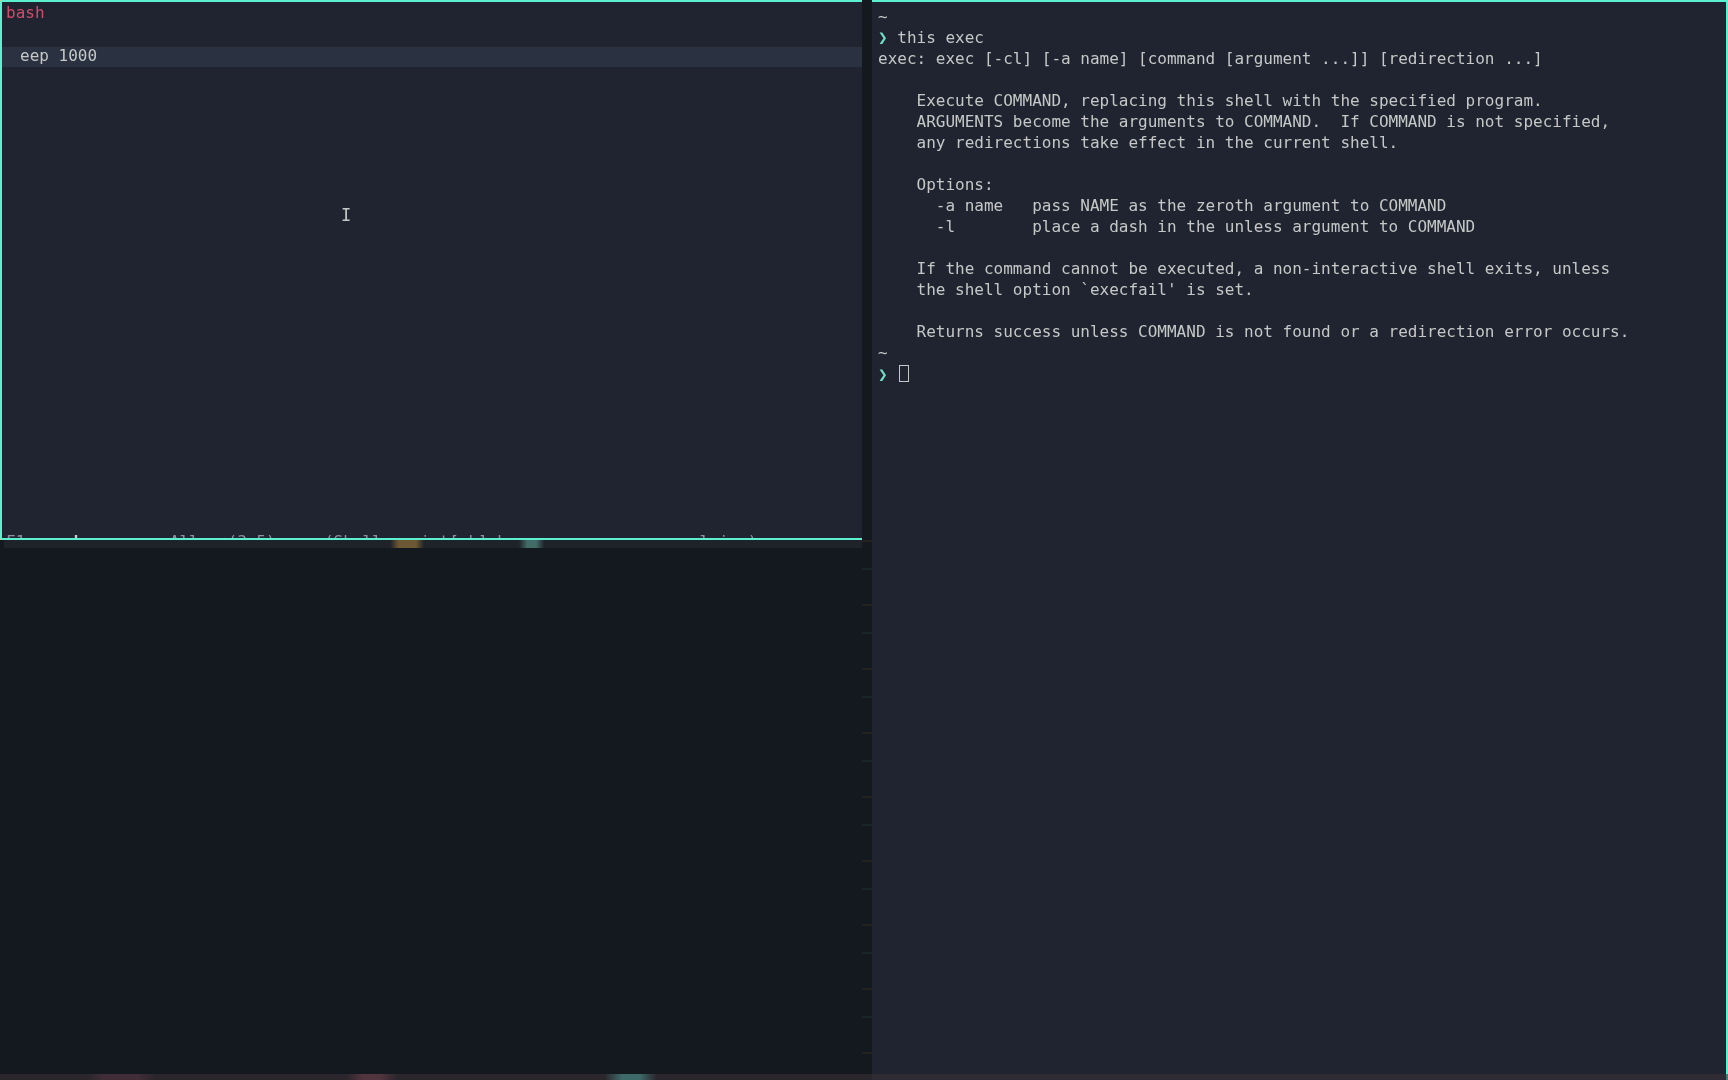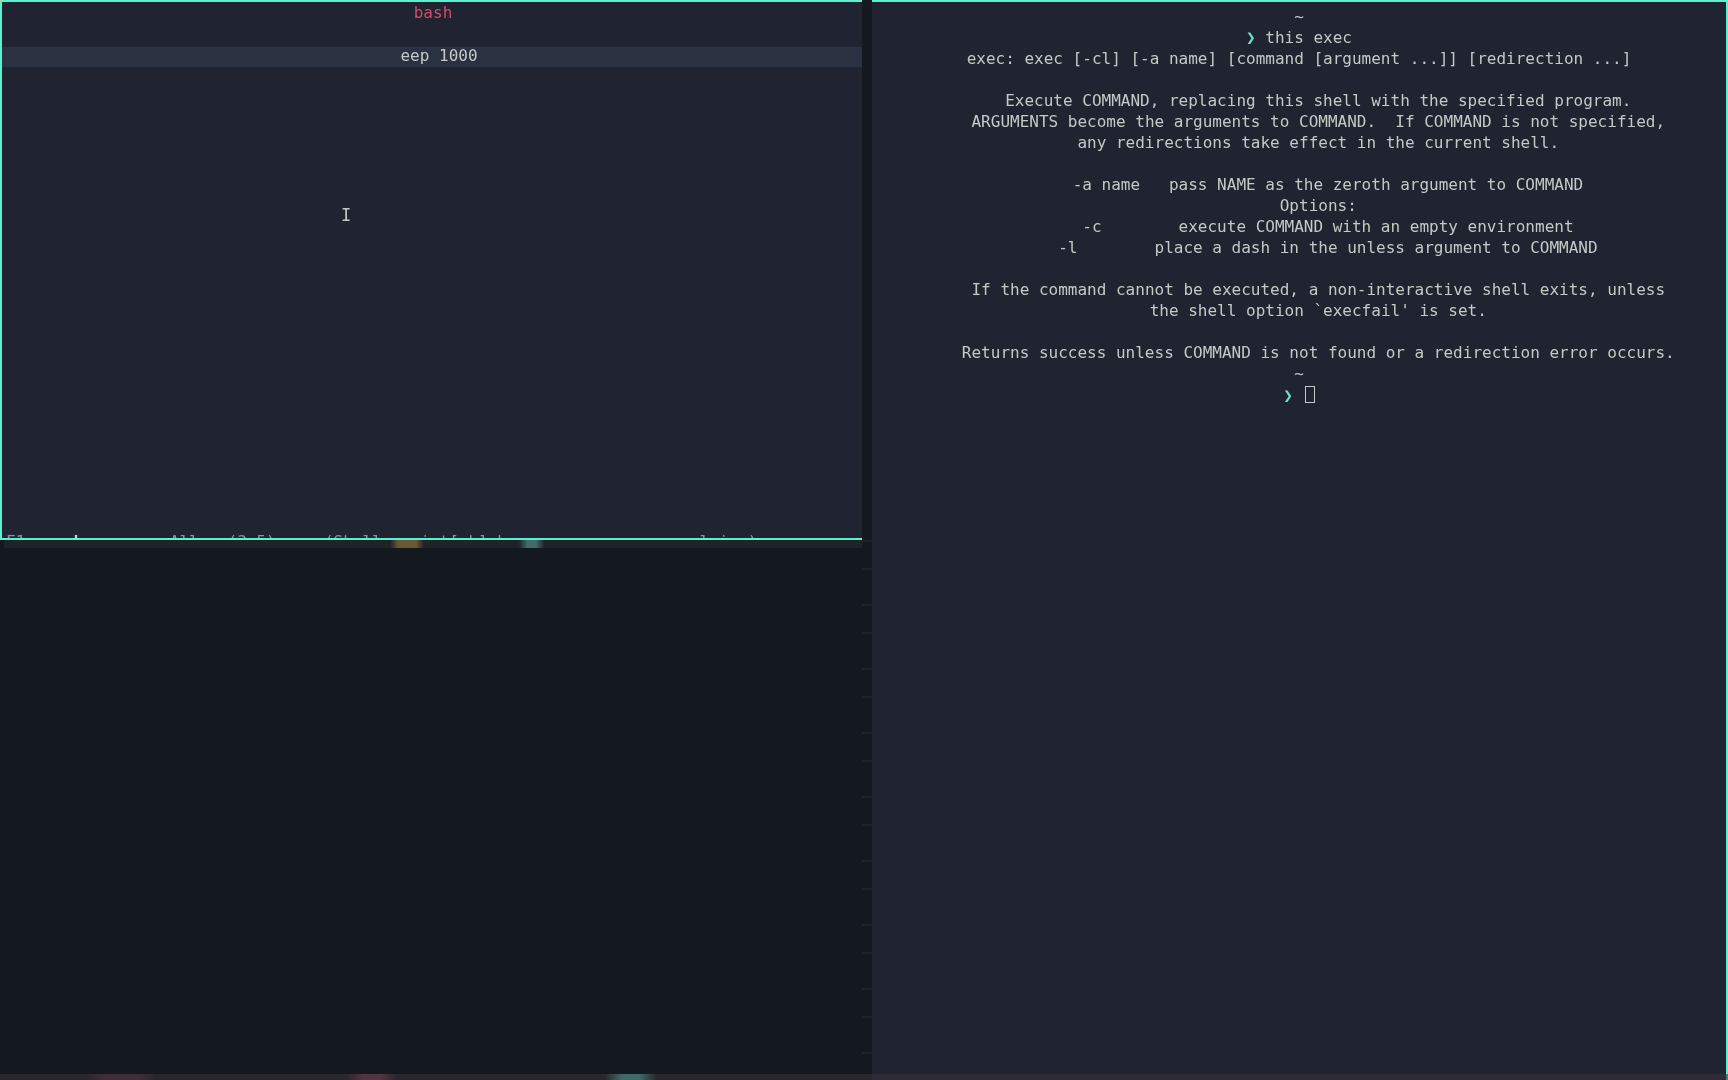--- a/index.html
+++ b/index.html
@@ -11,21 +11,20 @@
     font-family: "DejaVu Sans Mono", "Menlo", "Consolas", monospace;
     font-size: 16px;
     line-height: 1.15;
     color: #c5c8c6;
   }
   .root {
     position: relative;
     width: 1728px;
     height: 1080px;
     background: #fdba74;
-    text-align: center;
   }
 
   
   .left-col {
     position: absolute;
     left: 0;
     top: 0;
     width: 866px;
     height: 1080px;
   }
@@ -54,21 +53,21 @@
     white-space: pre;
   }
   .editor-body {
     position: absolute;
     left: 0; right: 0; top: 25px; bottom: 32px;
     padding: 0;
   }
   .editor-line {
     white-space: pre;
     height: 20px;
-    padding-left: 12px;
+    padding-left: 18px;
   }
   .editor-line.hl {
     background: #2a3140;
   }
   .text-caret-glyph {
     position: absolute;
     left: 339px;
     top: 179px;
     font-size: 17px;
     color: #c5c8c6;
@@ -219,23 +218,22 @@
   <div class="right-pane">
     <div class="right-pane-inner">
       <div class="term-line">~</div>
       <div class="term-line"><span class="prompt">❯</span> <span>this exec</span></div>
       <div class="term-line">exec: exec [-cl] [-a name] [command [argument ...]] [redirection ...]</div>
       <div class="term-line">    </div>
       <div class="term-line">    Execute COMMAND, replacing this shell with the specified program.</div>
       <div class="term-line">    ARGUMENTS become the arguments to COMMAND.  If COMMAND is not specified,</div>
       <div class="term-line">    any redirections take effect in the current shell.</div>
       <div class="term-line">    </div>
+      <div class="term-line">    Options:</div>
       <div class="term-line">      -a name   pass NAME as the zeroth argument to COMMAND</div>
-      <div class="term-line">    Options:</div>
-      <div class="term-line">      -c        execute COMMAND with an empty environment</div>
       <div class="term-line">      -l        place a dash in the unless argument to COMMAND</div>
       <div class="term-line">    </div>
       <div class="term-line">    If the command cannot be executed, a non-interactive shell exits, unless</div>
       <div class="term-line">    the shell option `execfail' is set.</div>
       <div class="term-line">    </div>
       <div class="term-line">    Returns success unless COMMAND is not found or a redirection error occurs.</div>
       <div class="term-line">~</div>
       <div class="term-line"><span class="prompt">❯</span> <span class="term-caret"></span></div>
     </div>
   </div>

